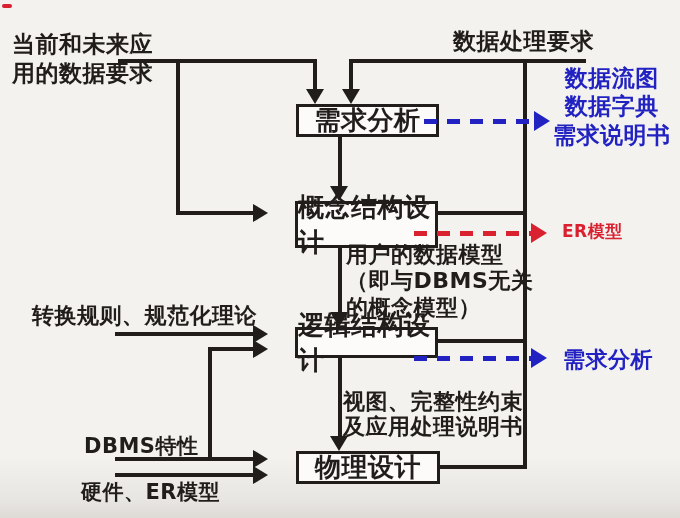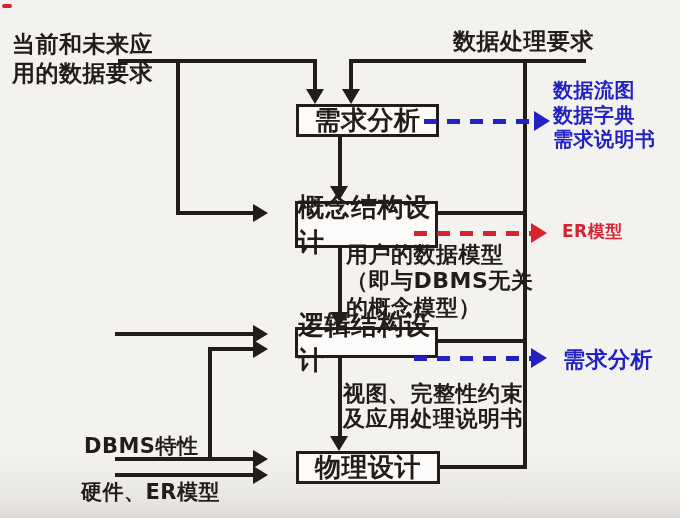--- a/index.html
+++ b/index.html
@@ -78,20 +78,21 @@
   <div class="hline" style="left:427px;top:465px;width:98px;"></div>
   <div class="ah ah-left" style="left:412px;top:458px;"></div>
 
   <div class="vline" style="left:338px;top:137px;height:51px;"></div>
   <div class="ah ah-down" style="left:330px;top:186px;"></div>
   <div class="vline" style="left:338px;top:233px;height:81px;"></div>
   <div class="ah ah-down" style="left:330px;top:312px;"></div>
   <div class="vline" style="left:338px;top:358px;height:80px;"></div>
   <div class="ah ah-down" style="left:330px;top:436px;"></div>
 
+  <div class="txt" style="left:32px;top:302px;font-size:22px;">转换规则、规范化理论</div>
   <div class="hline" style="left:115px;top:332px;width:140px;"></div>
   <div class="ah ah-right" style="left:253px;top:325px;"></div>
 
   <div class="txt" style="left:84px;top:433px;font-size:21px;">DBMS特性</div>
   <div class="hline" style="left:115px;top:457px;width:140px;"></div>
   <div class="ah ah-right" style="left:253px;top:450px;"></div>
   <div class="vline" style="left:208px;top:349px;height:110px;"></div>
   <div class="hline" style="left:208px;top:347px;width:47px;"></div>
   <div class="ah ah-right" style="left:253px;top:340px;"></div>
 
@@ -100,26 +101,26 @@
   <div class="ah ah-right" style="left:253px;top:466px;"></div>
 
   <div class="node" style="left:269px;top:104px;width:143px;height:33px;">需求分析</div>
   <div class="node" style="left:268px;top:201px;width:143px;height:47px;">概念结构设计</div>
   <div class="node" style="left:268px;top:327px;width:143px;height:31px;">逻辑结构设计</div>
   <div class="node" style="left:269px;top:451px;width:144px;height:33px;">物理设计</div>
 
   <div class="txt" style="left:346px;top:242px;font-size:22px;line-height:1.2;">用户的数据模型
 （即与DBMS无关
 的概念模型）</div>
-  <div class="txt" style="left:343px;top:381px;font-size:22px;line-height:1.15;">视图、完整性约束
+  <div class="txt" style="left:343px;top:389px;font-size:22px;line-height:1.15;">视图、完整性约束
 及应用处理说明书</div>
 
   <div class="dash-h blue" style="left:424px;top:119px;width:110px;"></div>
   <div class="ah-right-c blue" style="left:534px;top:111px;"></div>
-  <div class="txt blue" style="left:553px;top:78px;font-size:20px;line-height:1.23;">数据流图
+  <div class="txt blue" style="left:553px;top:64px;font-size:23px;line-height:1.23;text-align:center;">数据流图
 数据字典
 需求说明书</div>
 
   <div class="dash-h red" style="left:414px;top:231px;width:117px;"></div>
   <div class="ah-right-c red" style="left:531px;top:223px;"></div>
   <div class="txt red" style="left:562px;top:221px;font-size:17px;">ER模型</div>
 
   <div class="dash-h blue" style="left:414px;top:356px;width:117px;"></div>
   <div class="ah-right-c blue" style="left:531px;top:348px;"></div>
   <div class="txt blue" style="left:563px;top:346px;font-size:22px;">需求分析</div>

